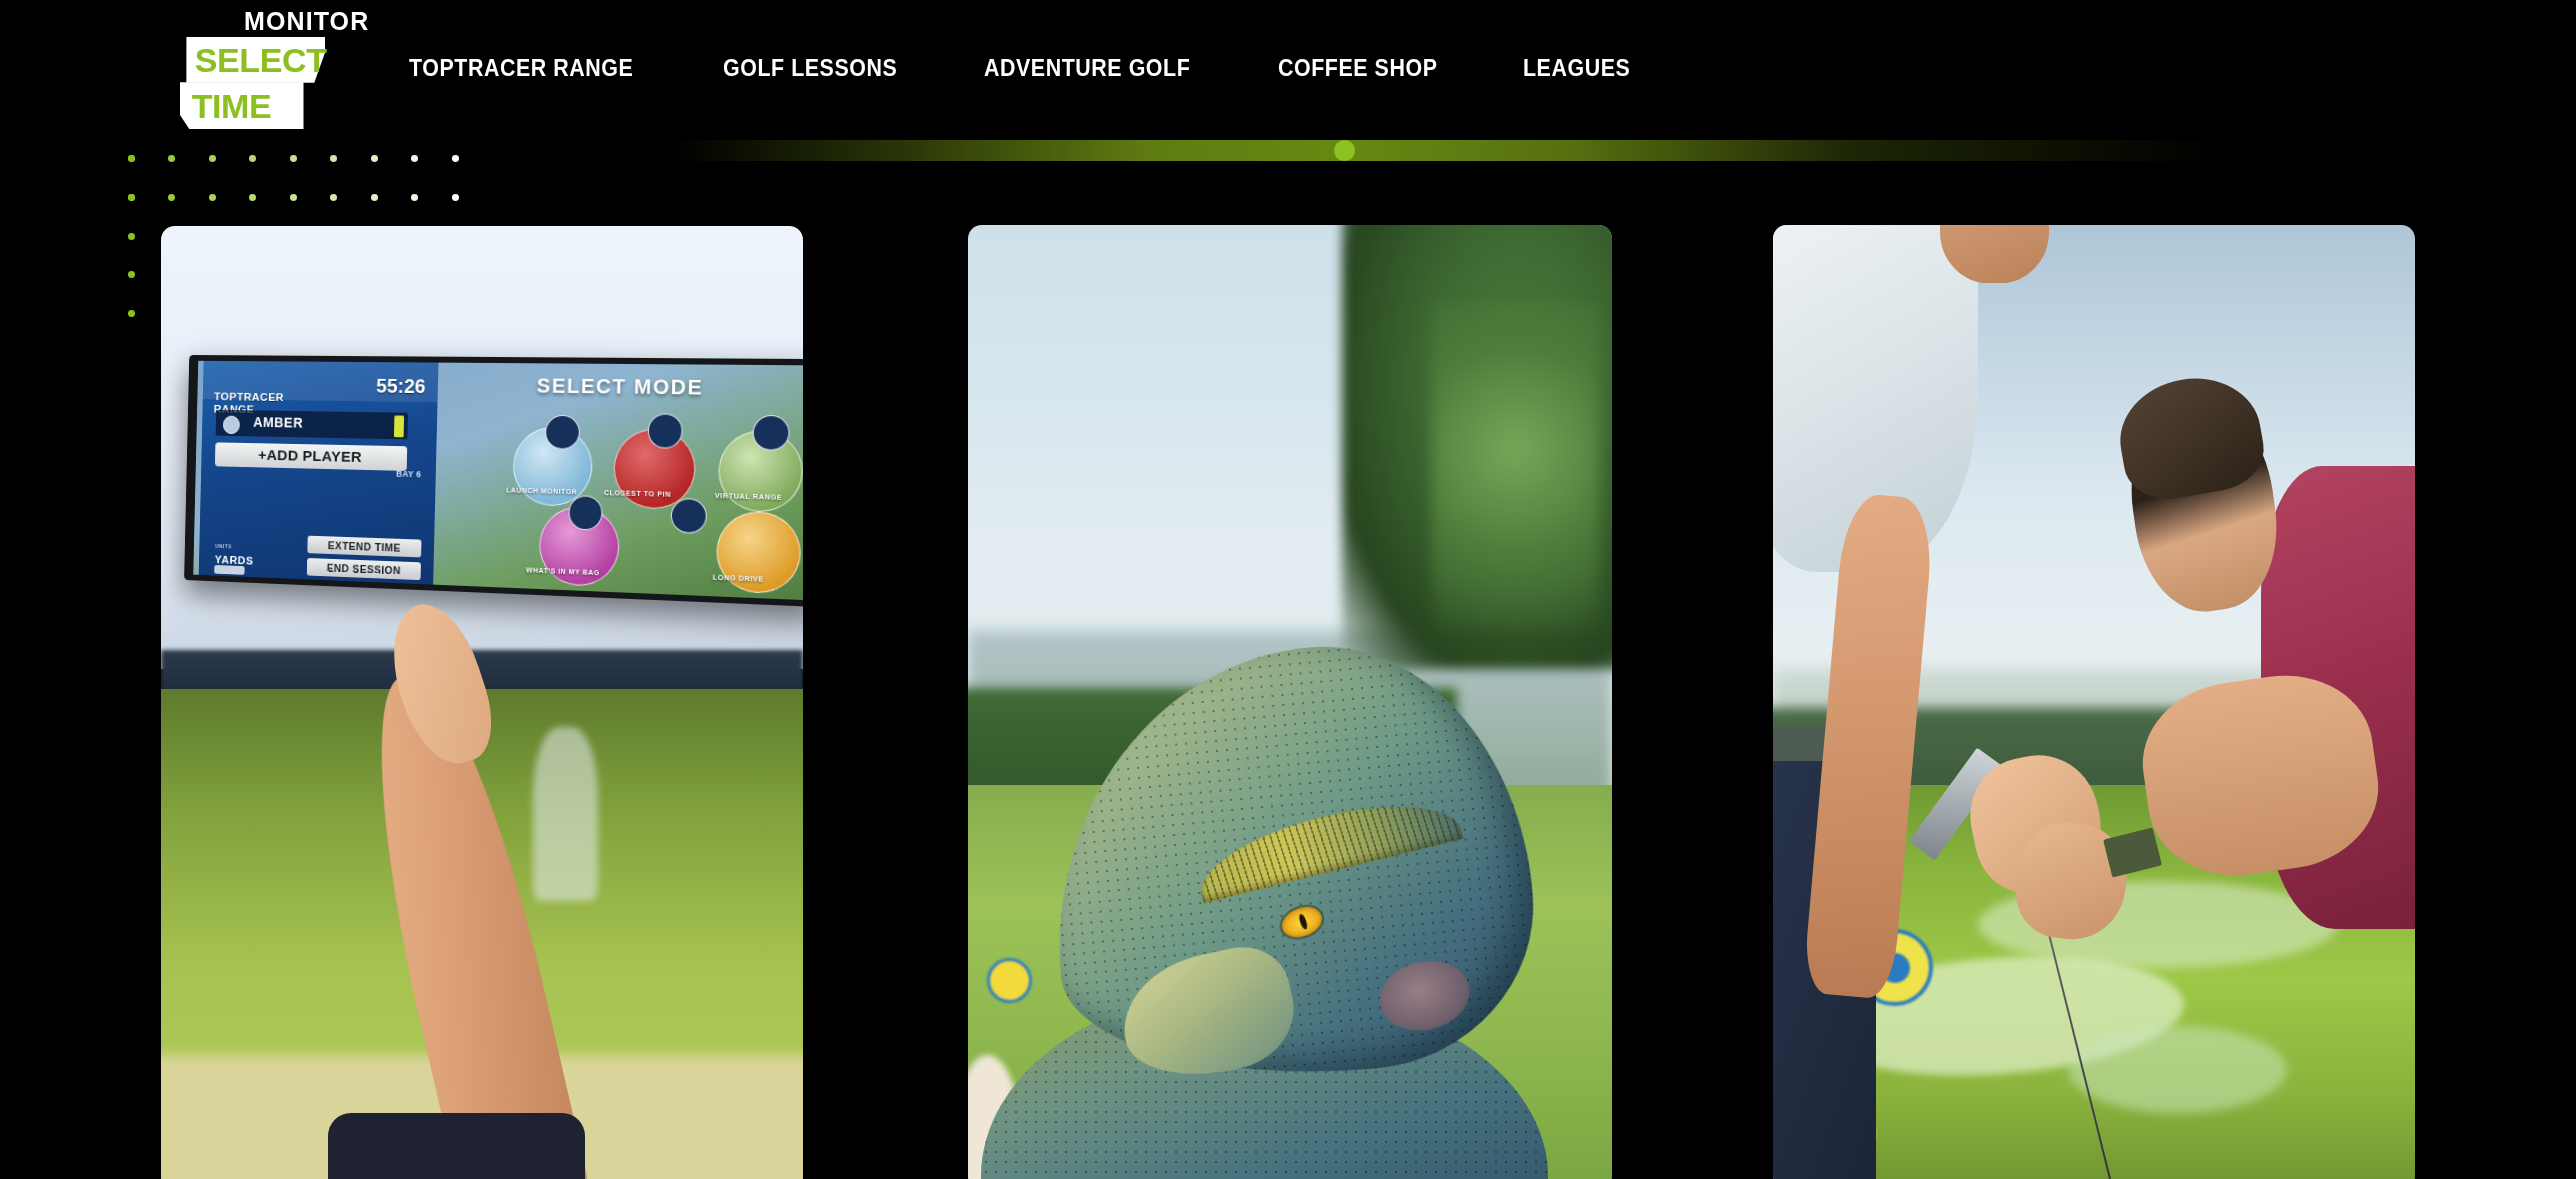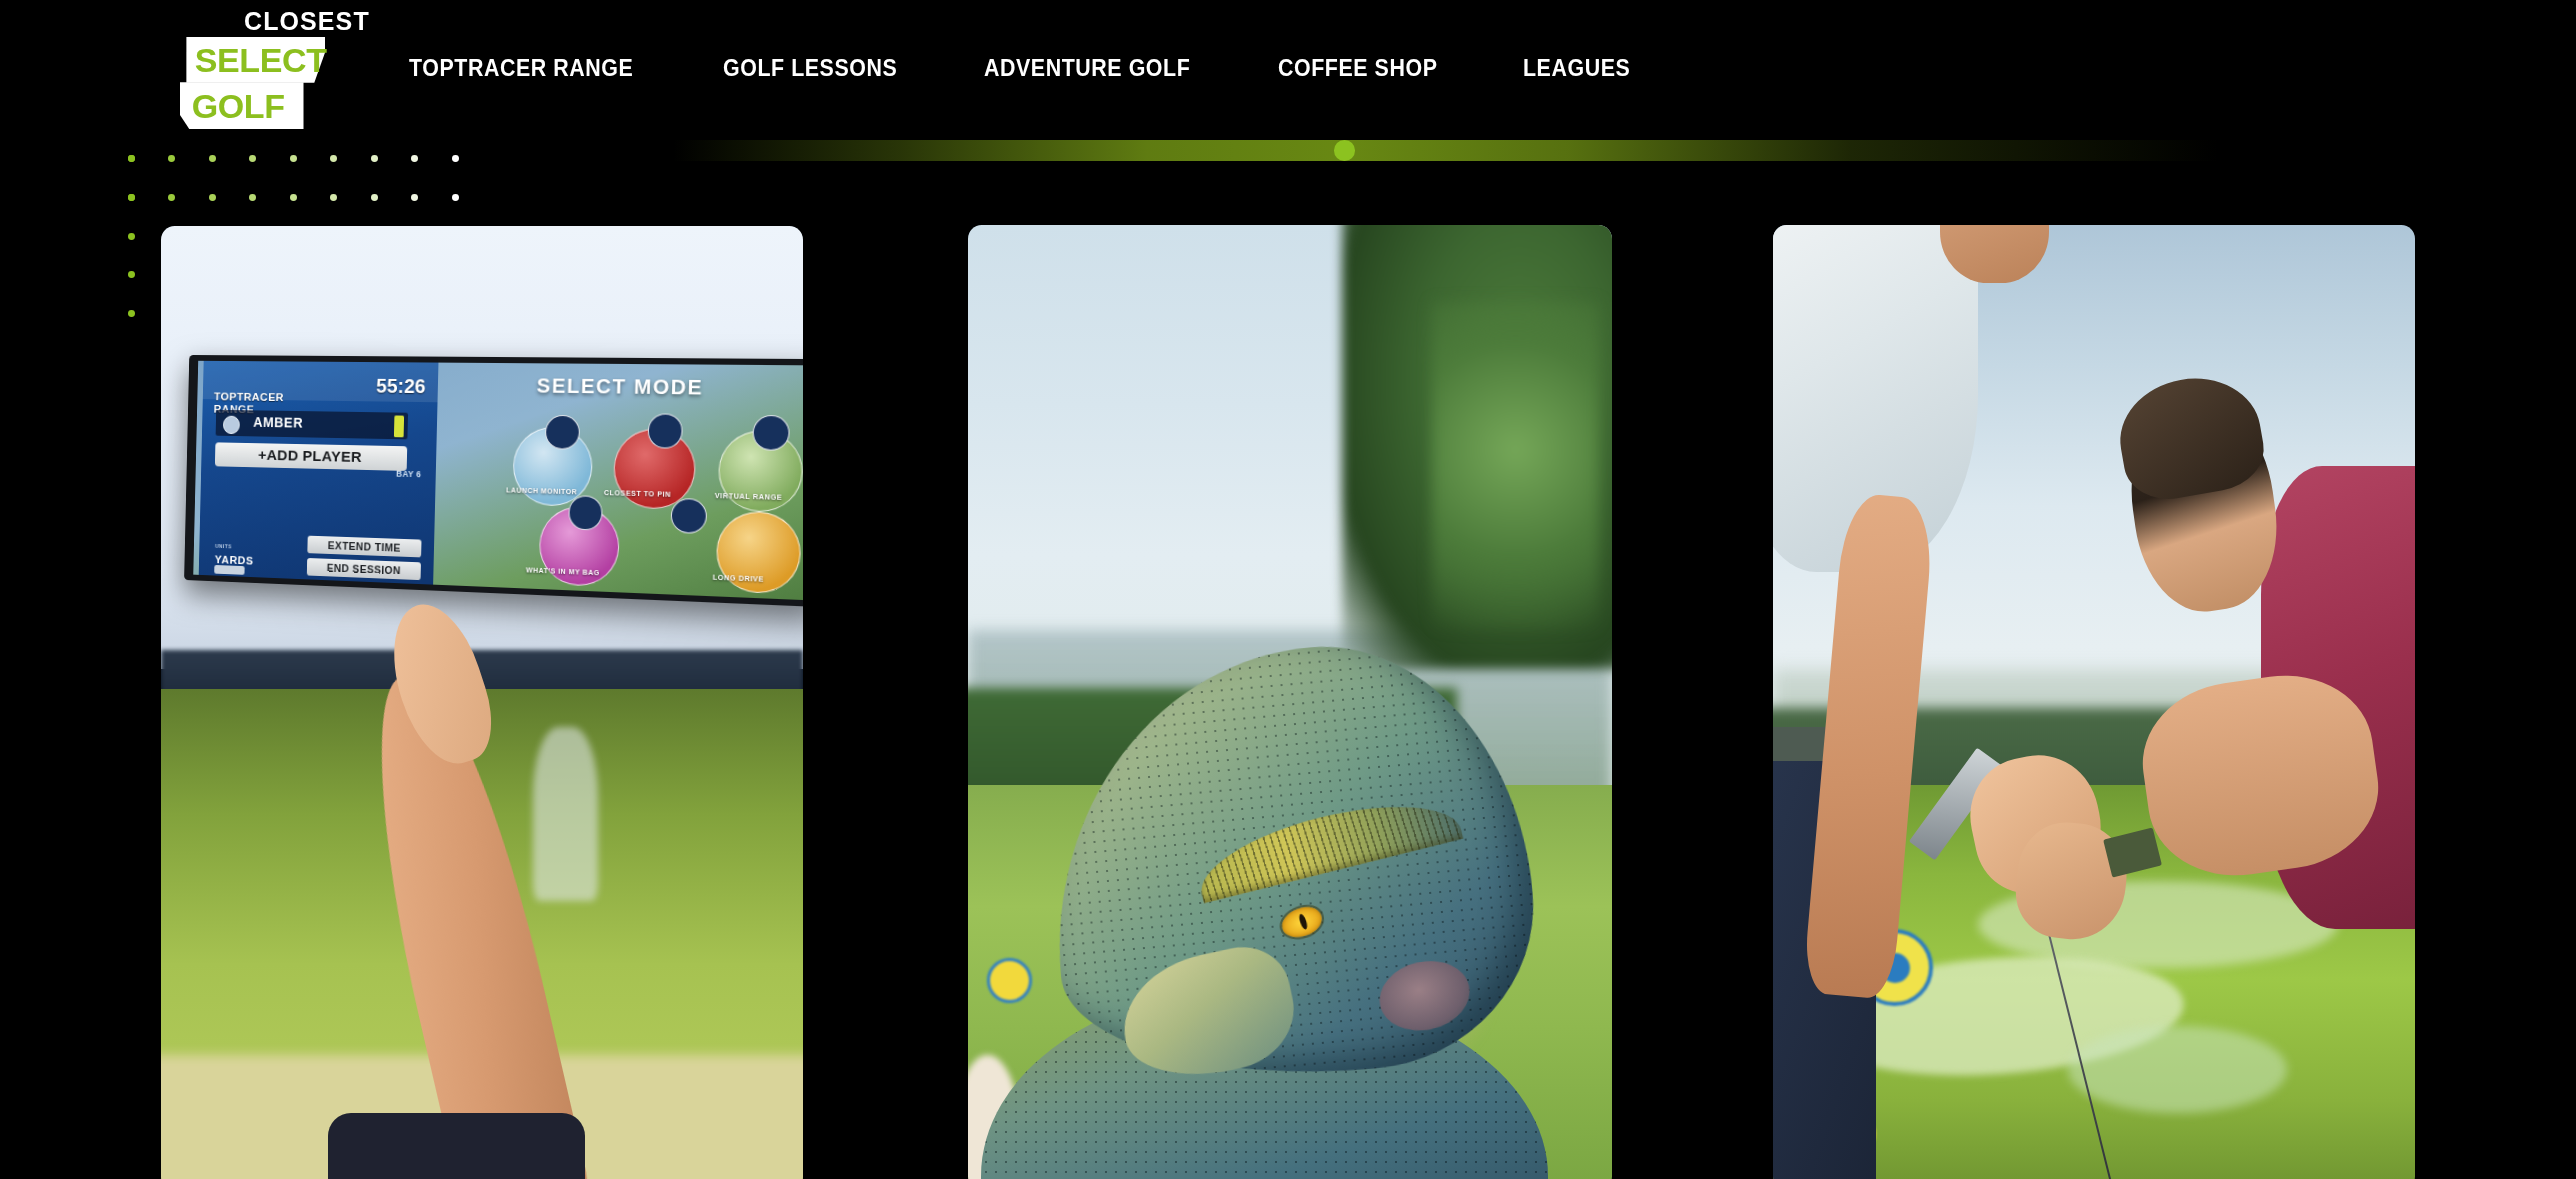--- a/index.html
+++ b/index.html
@@ -311,25 +311,25 @@
       <div class="dot" style="left: 128px; top: 271px; background: rgb(140, 194, 32);"></div>
       <div class="dot" style="left: 128px; top: 310px; background: rgb(140, 194, 32);"></div>
     </div>
 
   <div class="accent-strip noop"></div>
   <div class="accent-dot"></div>
 
   <div class="header">
 
     <div class="logo-block">
-      <div class="logo-sidcup">CLOSEST</div>
+      <div class="logo-sidcup">MONITOR</div>
       <div class="logo-band band1"></div>
       <div class="logo-band band2"></div>
       <div class="band-text bt1">SELECT</div>
-      <div class="band-text bt2">GOLF</div>
+      <div class="band-text bt2">TIME</div>
     </div>
 
     <nav class="nav">
       <a class="nav-item">TOPTRACER RANGE</a>
       <a class="nav-item">GOLF LESSONS</a>
       <a class="nav-item">ADVENTURE GOLF</a>
       <a class="nav-item">COFFEE SHOP</a>
       <a class="nav-item">LEAGUES</a>
     </nav>
   </div>

